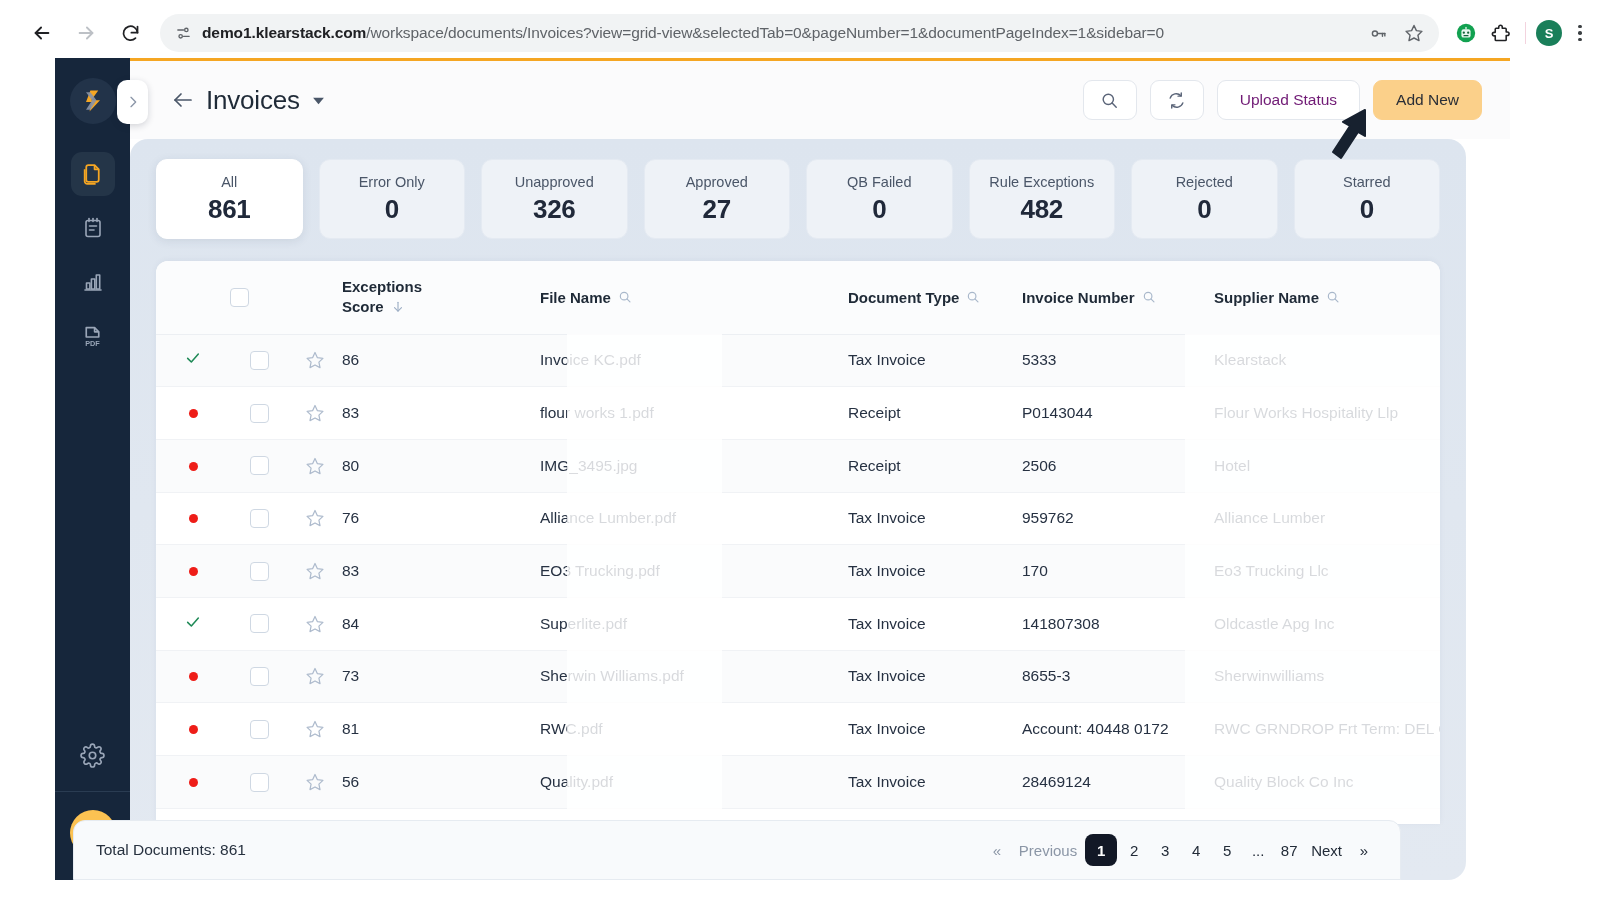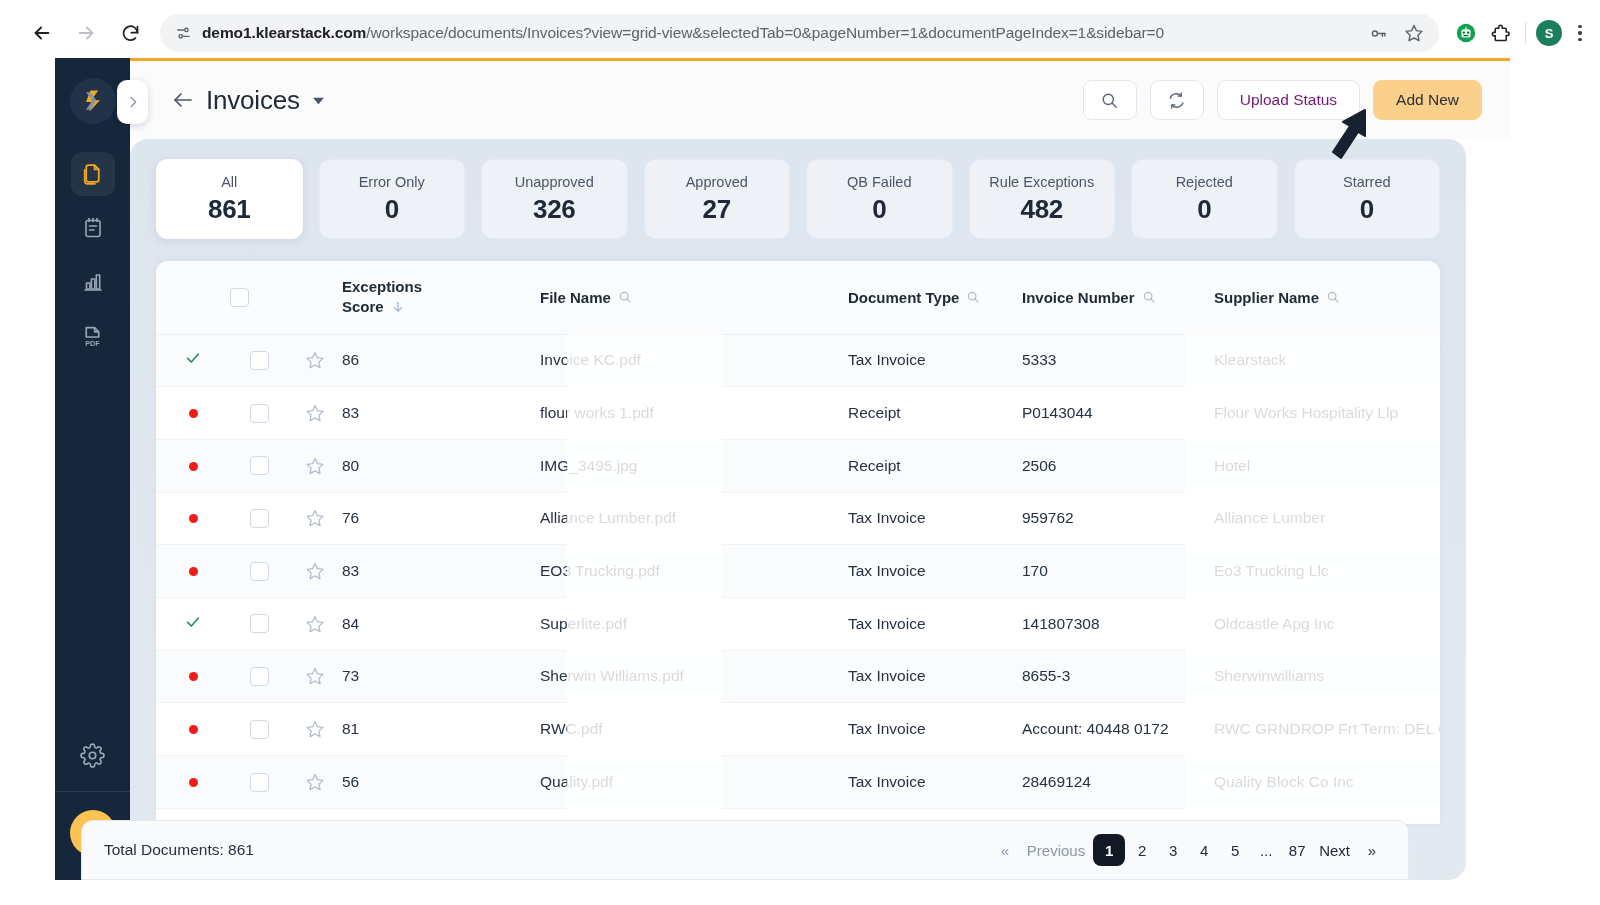--- a/index.html
+++ b/index.html
@@ -204,21 +204,21 @@
   .fade-overlay {
     position: absolute; top: 73px; height: 490px;
     background: rgba(255,255,255,0.82);
     pointer-events: none;
   }
   .fade-file { left: 411px; width: 155px; }
   .fade-supp { left: 1029px; width: 351px; }
 
   
   .table-footer {
-    position: absolute; left: 26px; bottom: 0;
+    position: absolute; left: 18px; bottom: 0;
     width: 1328px; height: 60px;
     background: #f8fafc;
     border: 1px solid #e6ebf1;
     border-radius: 12px 12px 0 0;
     display: flex; align-items: center;
     padding: 0 22px;
   }
   .total-docs { font-size: 15.5px; color: #27313f; }
   .pager { margin-left: auto; display: flex; align-items: center; gap: 3px; }
   .pager span, .pager a {

